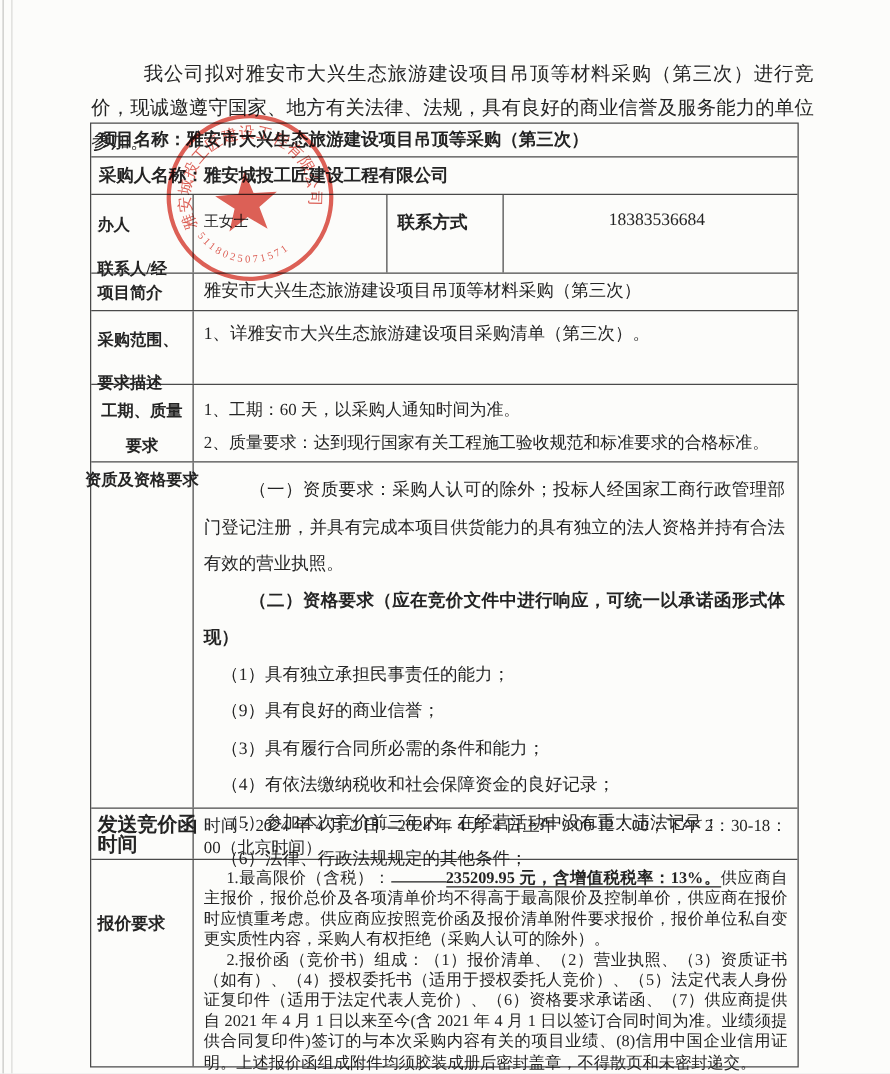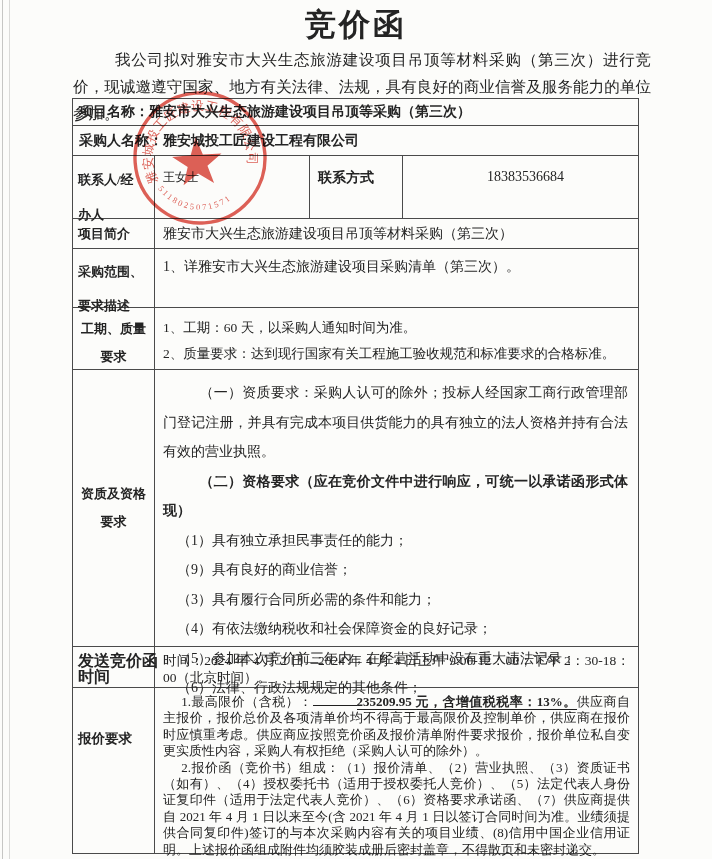--- a/index.html
+++ b/index.html
@@ -75,21 +75,21 @@
   .r4 .val{font-size:14px;line-height:29px;padding-left:8px;white-space:nowrap;}
   .r4 .lab{line-height:29px;}
 
   .r5 .lab{line-height:34px;padding-top:6px;}
   .r5 .val{font-size:14px;padding:9px 8px 0 8px;}
 
   .r6 .lab{text-align:center;line-height:28px;padding:7px 4px 0 4px;}
   .r6 .val{font-size:13.5px;line-height:26px;padding:7px 8px 0 8px;}
   .r6 .val div{white-space:nowrap;}
 
-  .r7 .lab{display:flex;flex-direction:column;justify-content:center;
+  .r7 .lab{display:flex;flex-direction:row;justify-content:center;
     text-align:center;line-height:28px;padding:0 2px;}
   .r7 .val{font-size:14px;line-height:29.5px;padding:8px 10px 0 8px;text-align:justify;}
   .r7 .val p{margin:0;text-indent:2.6em;}
   .r7 .val p.bold{font-weight:bold;}
   .r7 .val .item{display:block;text-indent:1em;}
 
   .r8 .lab{line-height:16px;padding-top:6px;font-size:16px;}
   .r8 .val{font-size:13.5px;line-height:17px;padding:5px 8px 0 8px;text-align:justify;}
 
   .r9 .lab{padding-top:42px;font-size:13.5px;}
@@ -107,21 +107,20 @@
   }
   .stamp text{fill:var(--stamp);font-family:"Liberation Serif","DejaVu Serif",serif;}
 </style>
 </head>
 <body>
 
 <div class="page">
   <div class="scan-line l1"></div>
   <div class="scan-line l2"></div>
 
-  <h1 class="doc-title">竞价函</h1>
 
   <p class="intro">我公司拟对雅安市大兴生态旅游建设项目吊顶等材料采购（第三次）进行竞价，现诚邀遵守国家、地方有关法律、法规，具有良好的商业信誉及服务能力的单位参加。</p>
 
   <div class="bid-table">
 
     <div class="row r1">
       <div class="cell full">
         <span>项目名称：</span>
           <span>雅安市大兴生态旅游建设项目吊顶等采购（第三次）</span>
       </div>
@@ -129,22 +128,22 @@
 
     <div class="row r2">
       <div class="cell full">
         <span>采购人名称：</span>
           <span>雅安城投工匠建设工程有限公司</span>
       </div>
     </div>
 
     <div class="row r3">
       <div class="cell lab">
+        <div>办人</div>
         <div>联系人/经</div>
-        <div>办人</div>
       </div>
       <div class="cell c-contact-val">王女士</div>
       <div class="cell c-method-lab">联系方式</div>
       <div class="cell c-method-val">18383536684</div>
     </div>
 
     <div class="row r4">
       <div class="cell lab">项目简介</div>
       <div class="cell val">雅安市大兴生态旅游建设项目吊顶等材料采购（第三次）</div>
     </div>

